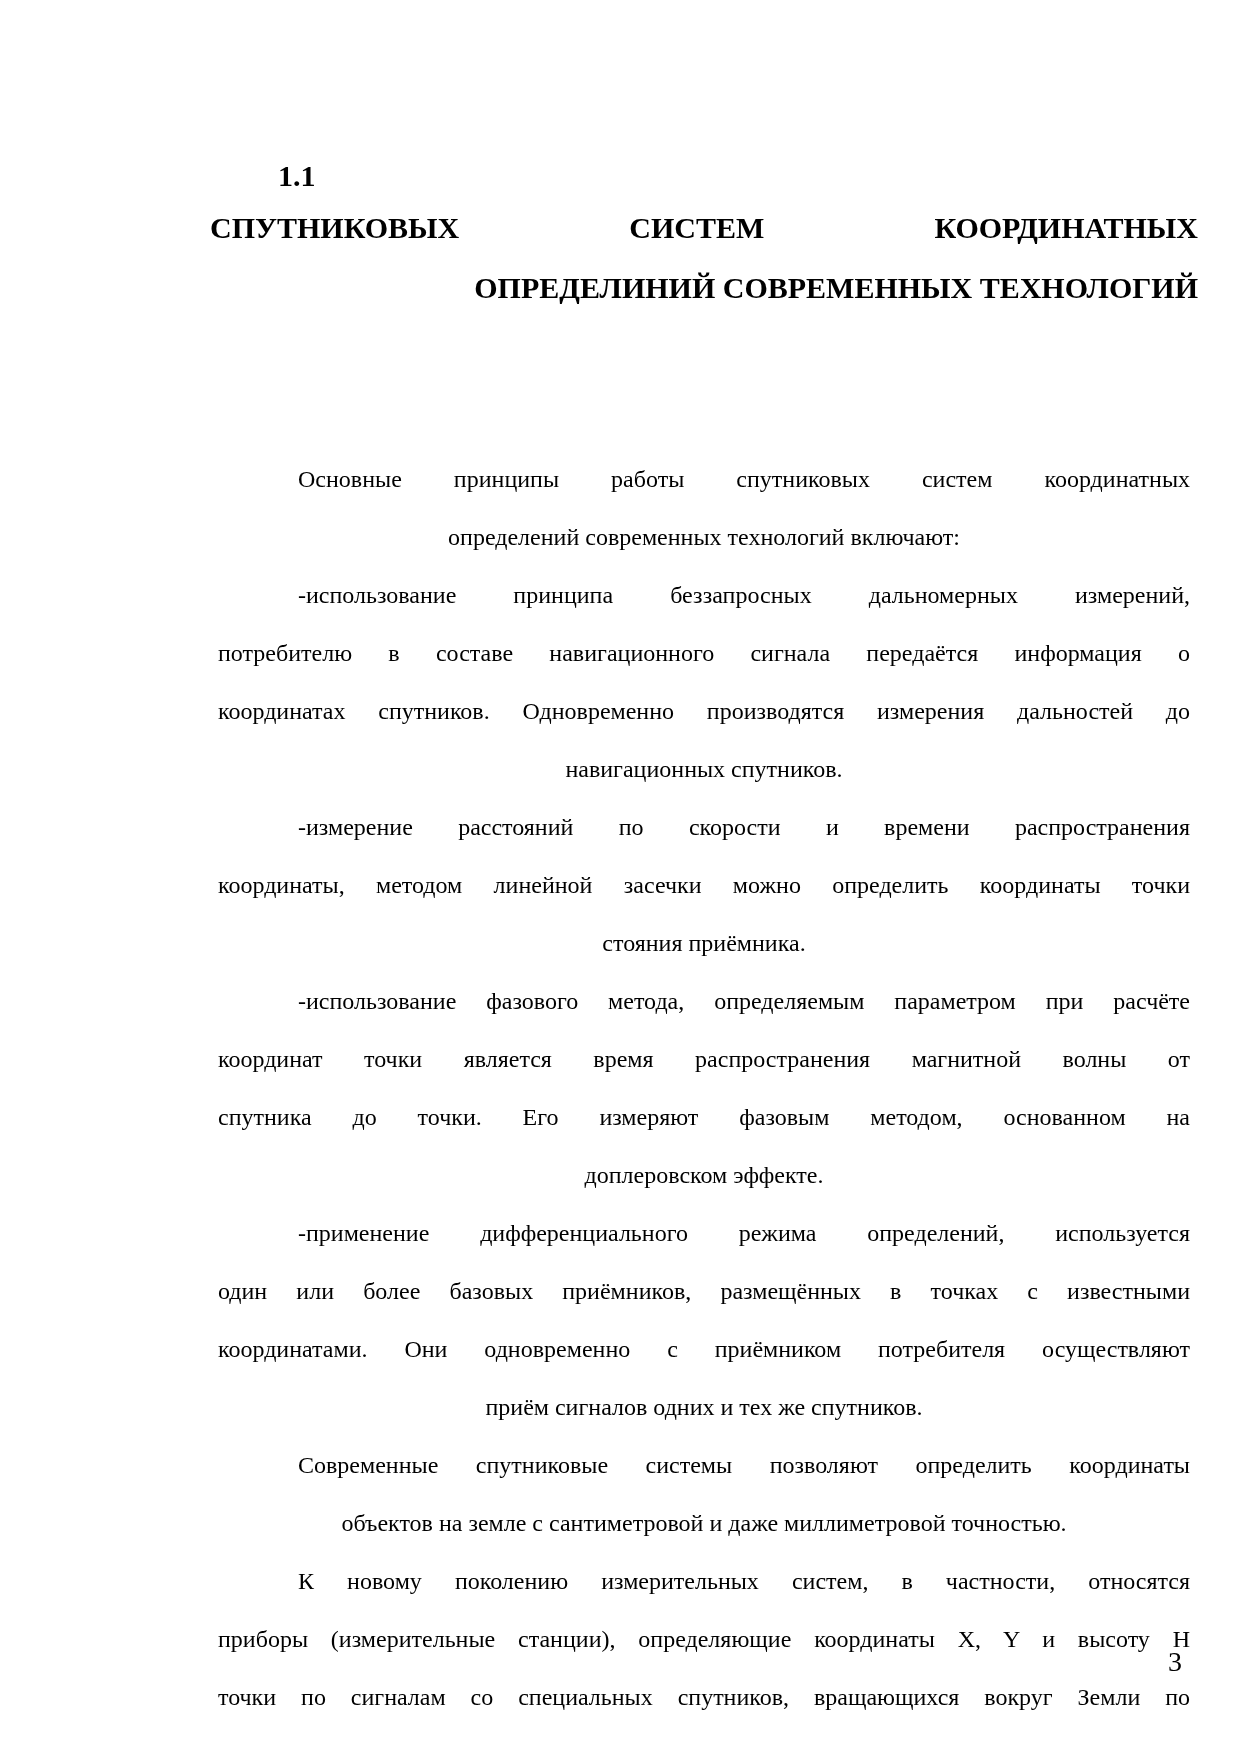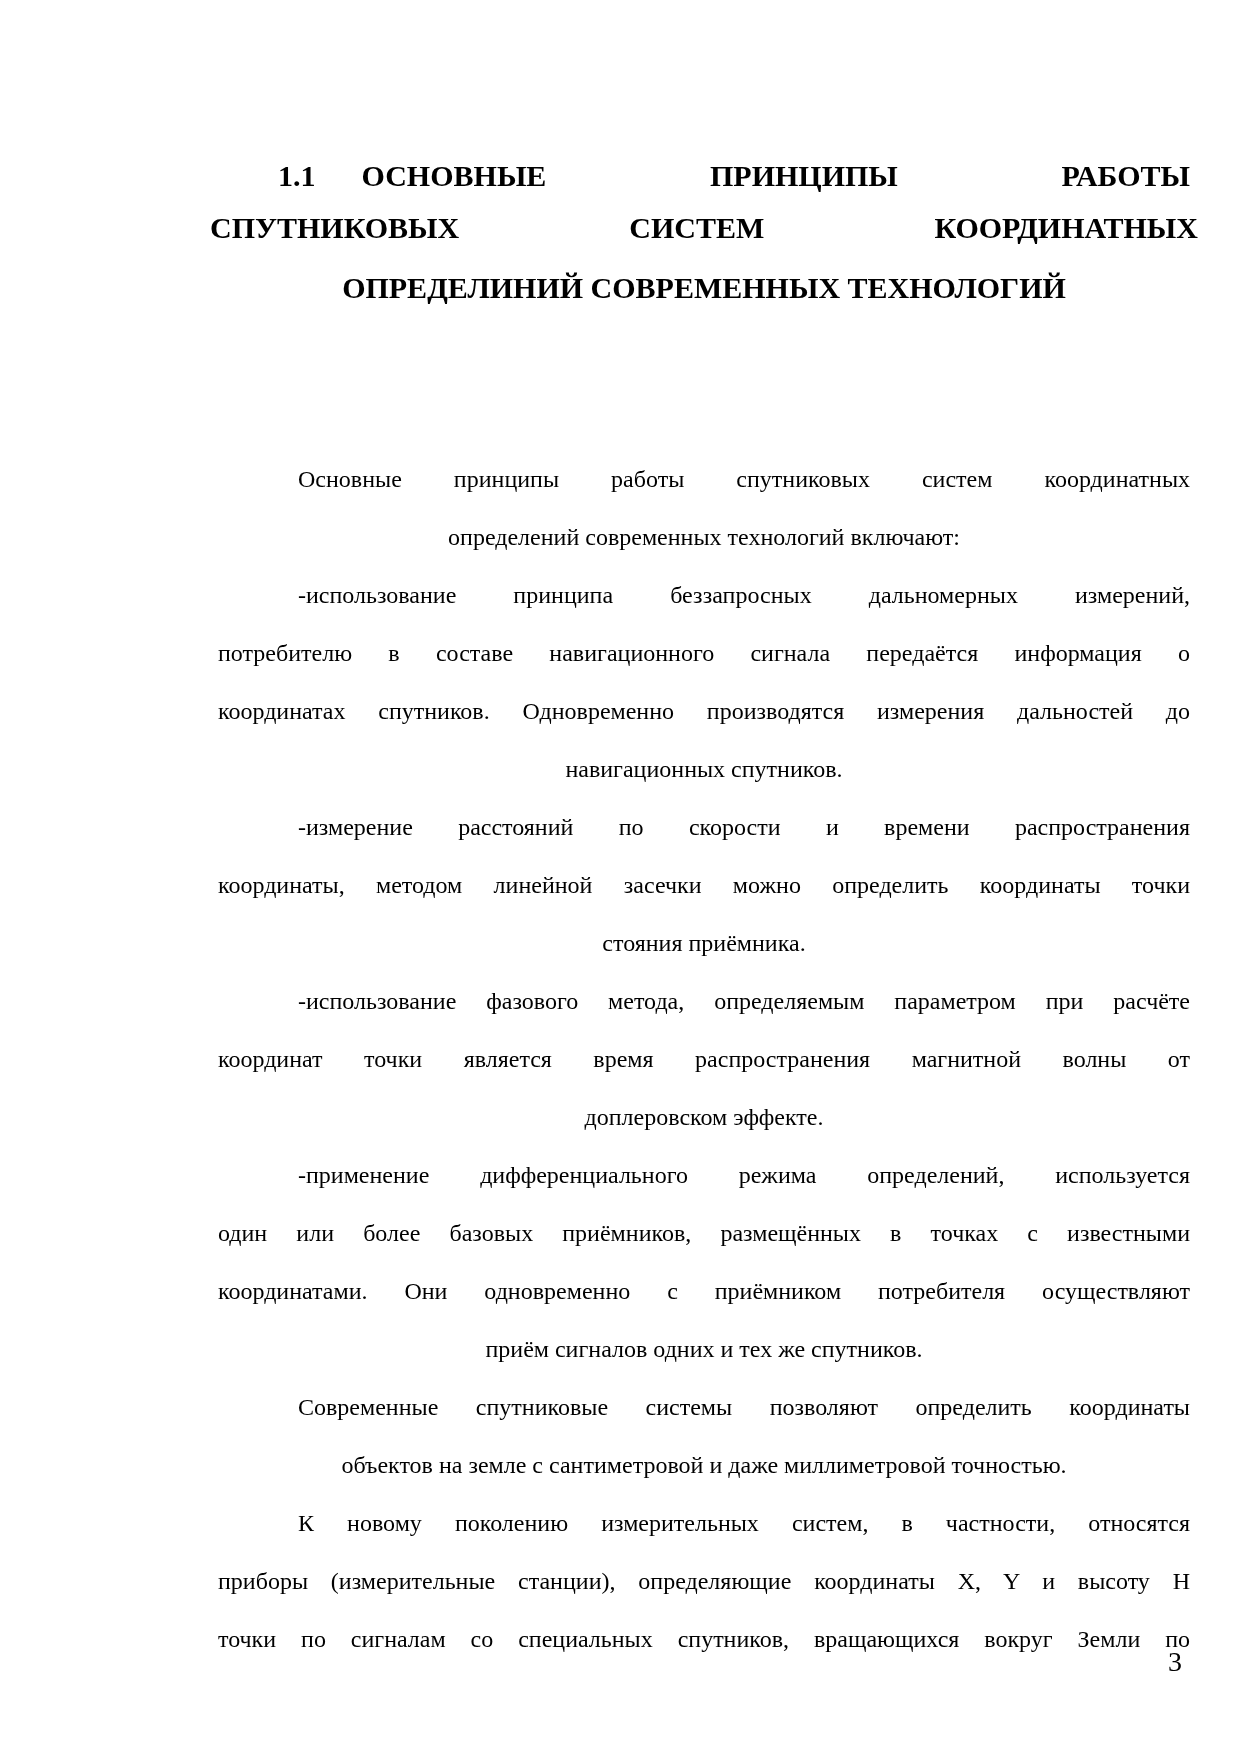--- a/index.html
+++ b/index.html
@@ -28,21 +28,21 @@
   .h-line {
     height: 52px;
     line-height: 52px;
     white-space: nowrap;
   }
   .h-line.justify {
     text-align: justify;
     text-align-last: justify;
     white-space: normal;
   }
-  .h-line.left { text-align: center; }
+  .h-line.left { text-align: right; }
   .h-line.with-num { display: flex; white-space: normal; }
   .h-num { flex: 0 0 auto; padding-left: 60px; }
   .h-rest {
     flex: 1 1 auto;
     margin-left: 38px;
     text-align: justify;
     text-align-last: justify;
   }
   
   .body-text {
@@ -70,21 +70,20 @@
   }
 </style>
 </head>
 <body>
 
 <div class="page">
   <div class="content">
     <div class="heading">
         <div class="h-line justify with-num">
           <span class="h-num">1.1</span>
-          <span class="h-rest">ОСНОВНЫЕ ПРИНЦИПЫ РАБОТЫ</span>
         </div>
         <div class="h-line justify">СПУТНИКОВЫХ СИСТЕМ КООРДИНАТНЫХ</div>
         <div class="h-line left">ОПРЕДЕЛИНИЙ СОВРЕМЕННЫХ ТЕХНОЛОГИЙ</div>
       </div>
     <div class="body-text">
         <div class="paragraph">
           <div class="text-line justify indent">Основные принципы работы спутниковых систем координатных</div>
           <div class="text-line left">определений современных технологий включают:</div>
         </div>
         <div class="paragraph">
@@ -94,20 +93,21 @@
           <div class="text-line left">навигационных спутников.</div>
         </div>
         <div class="paragraph">
           <div class="text-line justify indent">-измерение расстояний по скорости и времени распространения</div>
           <div class="text-line justify">координаты, методом линейной засечки можно определить координаты точки</div>
           <div class="text-line left">стояния приёмника.</div>
         </div>
         <div class="paragraph">
           <div class="text-line justify indent">-использование фазового метода, определяемым параметром при расчёте</div>
           <div class="text-line justify">координат точки является время распространения магнитной волны от</div>
+          <div class="text-line justify">спутника до точки. Его измеряют фазовым методом, основанном на</div>
           <div class="text-line left">доплеровском эффекте.</div>
         </div>
         <div class="paragraph">
           <div class="text-line justify indent">-применение дифференциального режима определений, используется</div>
           <div class="text-line justify">один или более базовых приёмников, размещённых в точках с известными</div>
           <div class="text-line justify">координатами. Они одновременно с приёмником потребителя осуществляют</div>
           <div class="text-line left">приём сигналов одних и тех же спутников.</div>
         </div>
         <div class="paragraph">
           <div class="text-line justify indent">Современные спутниковые системы позволяют определить координаты</div>

